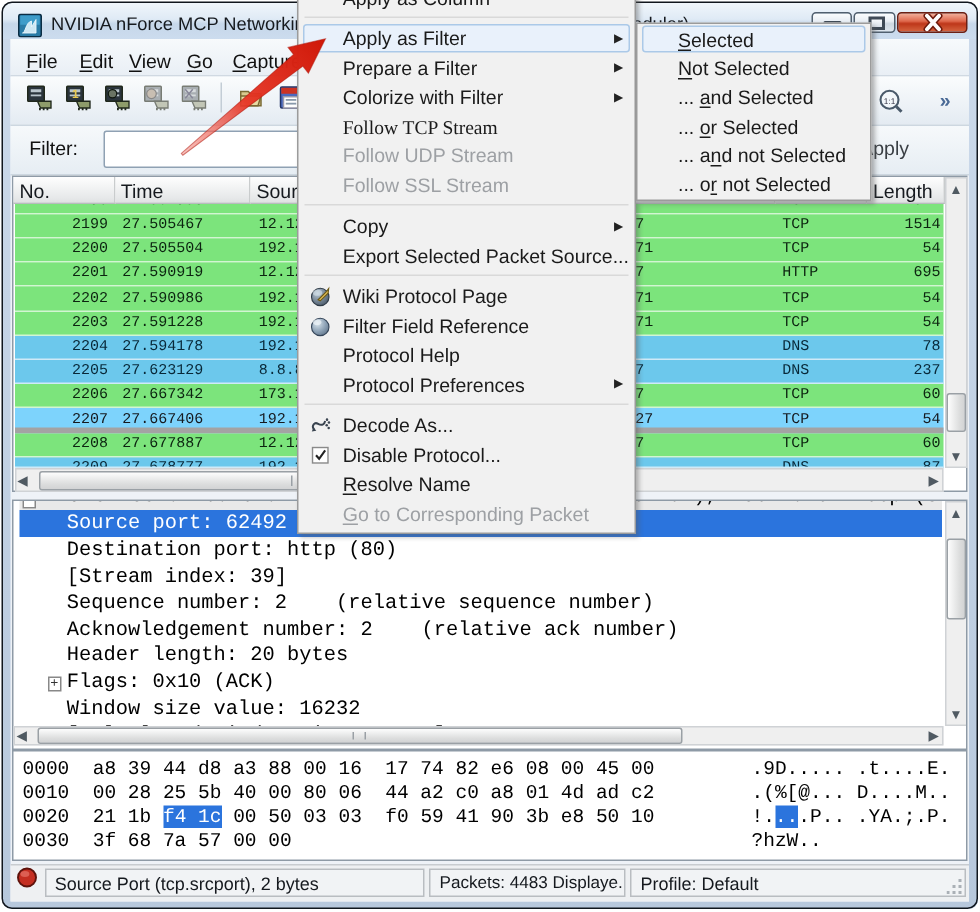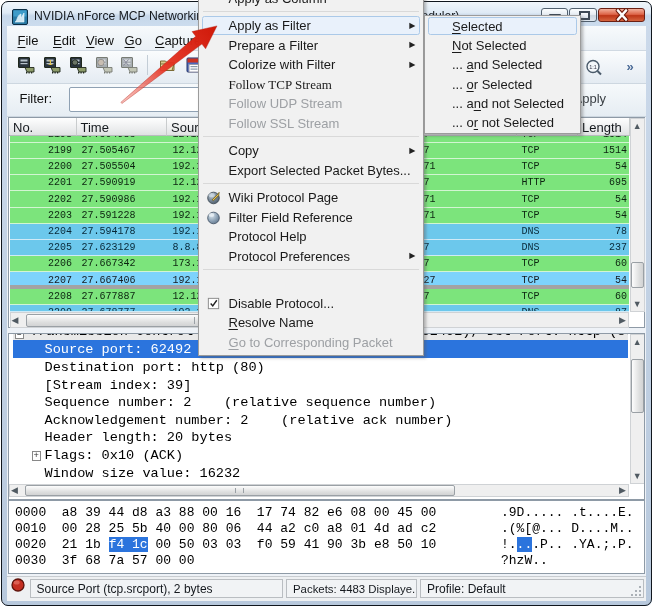--- a/index.html
+++ b/index.html
@@ -267,21 +267,21 @@
     </div>
     <div class="mi" style="top:125.5px;height:19.5px;">
       <div class="t dis">Follow SSL Stream</div>
     </div>
     <div class="msep" style="top:148.5px;"></div>
     <div class="mi" style="top:153px;height:19.5px;">
       <div class="t">Copy</div>
       <div class="subarr">▶</div>
     </div>
     <div class="mi" style="top:172.5px;height:19.5px;">
-      <div class="t">Export Selected Packet Bytes...</div>
+      <div class="t">Export Selected Packet Source...</div>
     </div>
     <div class="msep" style="top:195.5px;"></div>
     <div class="mi" style="top:200px;height:19.5px;">
       <svg class="mic" viewBox="0 0 16 16">
         <defs>
           <radialGradient id="gw" cx="0.35" cy="0.3" r="0.9">
             <stop offset="0" stop-color="#b9c8d4"></stop>
             <stop offset="0.55" stop-color="#6e7e8e"></stop>
             <stop offset="1" stop-color="#3c4a58"></stop>
           </radialGradient>
@@ -307,20 +307,33 @@
       <div class="t">Filter Field Reference</div>
     </div>
     <div class="mi" style="top:239px;height:19.5px;">
       <div class="t">Protocol Help</div>
     </div>
     <div class="mi" style="top:258.5px;height:19.5px;">
       <div class="t">Protocol Preferences</div>
       <div class="subarr">▶</div>
     </div>
     <div class="msep" style="top:281.5px;"></div>
+    <div class="mi" style="top:286px;height:19.5px;">
+      <svg class="mic" viewBox="0 0 16 16">
+        <path d="M3.5 11 C1.5 8 4 5.5 6.5 7 C9 8.5 11 7.5 11.5 5" stroke="#3a4450" fill="none" stroke-width="1.4"></path>
+        <path d="M2 12.5 l3.2 -0.6 -2 -2.4 Z" fill="#3a4450"></path>
+        <g fill="#3a4450">
+          <circle cx="12.8" cy="4" r="0.9"></circle>
+          <circle cx="14.2" cy="6" r="0.9"></circle>
+          <circle cx="12.6" cy="8" r="0.9"></circle>
+          <circle cx="14" cy="10" r="0.9"></circle>
+        </g>
+      </svg>
+      <div class="t">Decode As...</div>
+    </div>
     <div class="mi" style="top:305.5px;height:19.5px;">
       <svg class="mic" viewBox="0 0 16 16">
         <rect x="2.5" y="2.5" width="11" height="11" fill="#fff" stroke="#8a8a8a"></rect>
         <path d="M5 8 l2.2 2.5 L11.5 4.5" stroke="#222" fill="none" stroke-width="1.5"></path>
       </svg>
       <div class="t">Disable Protocol...</div>
     </div>
     <div class="mi" style="top:325px;height:19.5px;">
       <div class="t"><u>R</u>esolve Name</div>
     </div>

